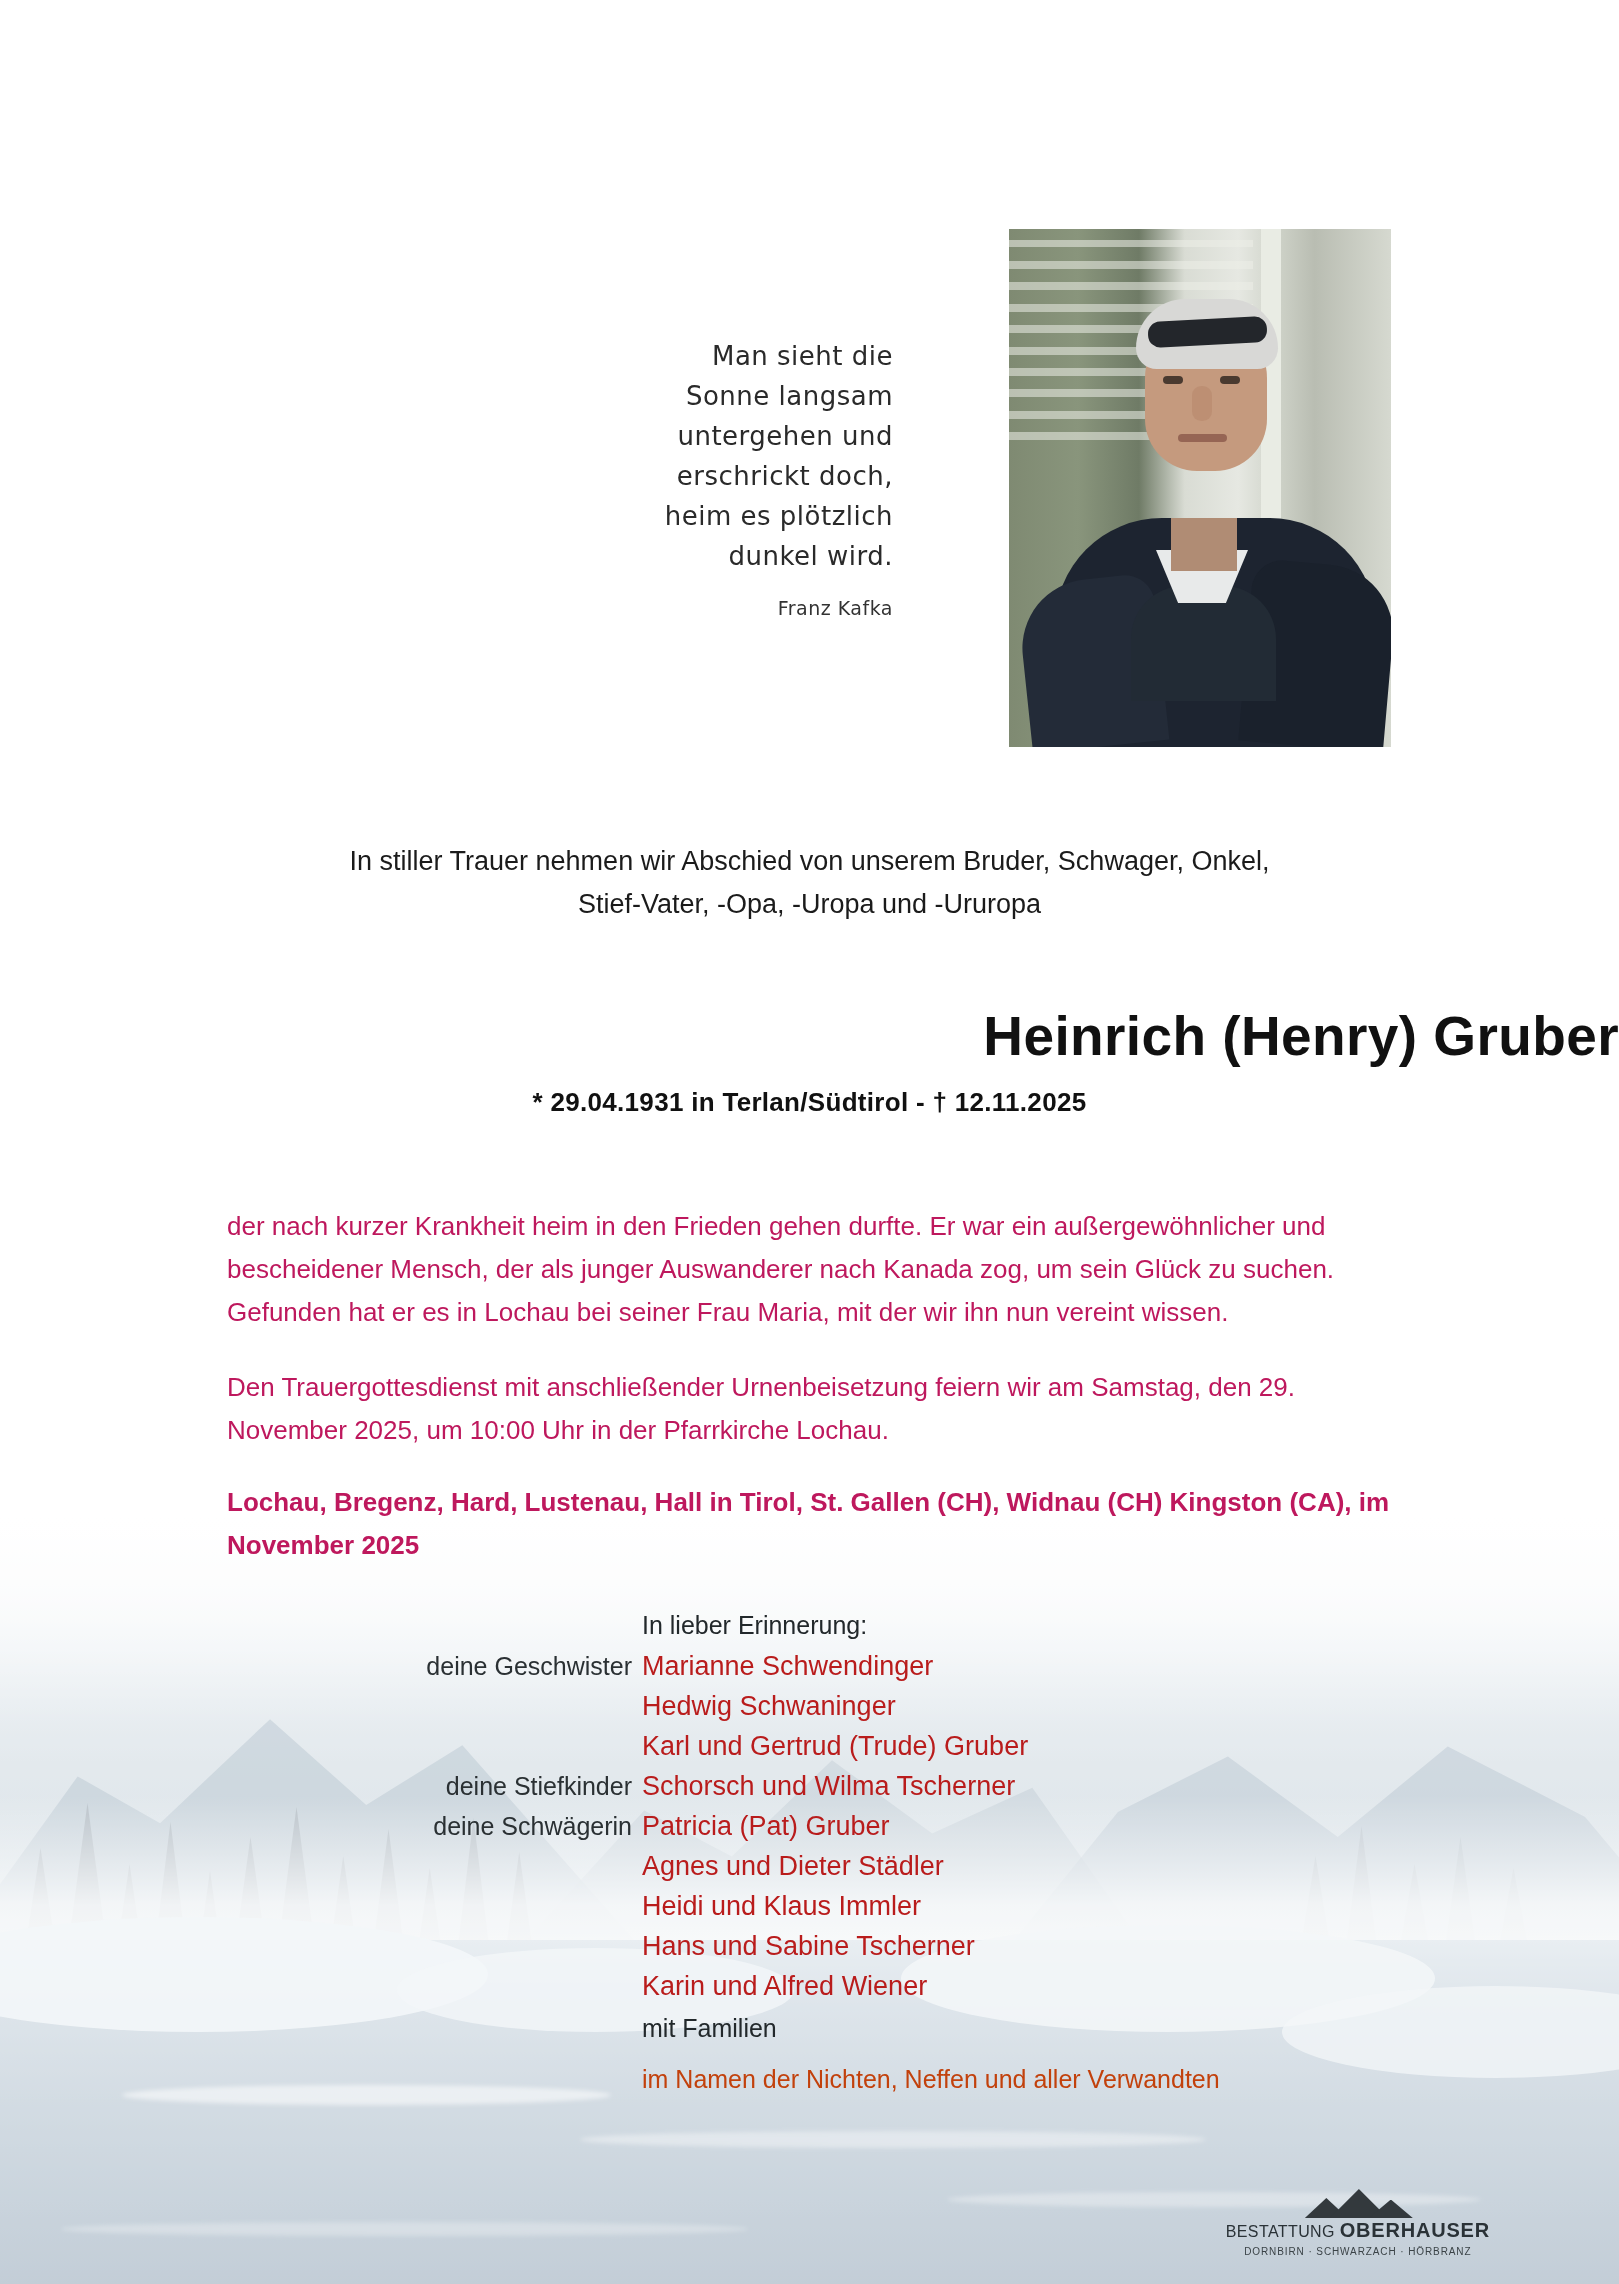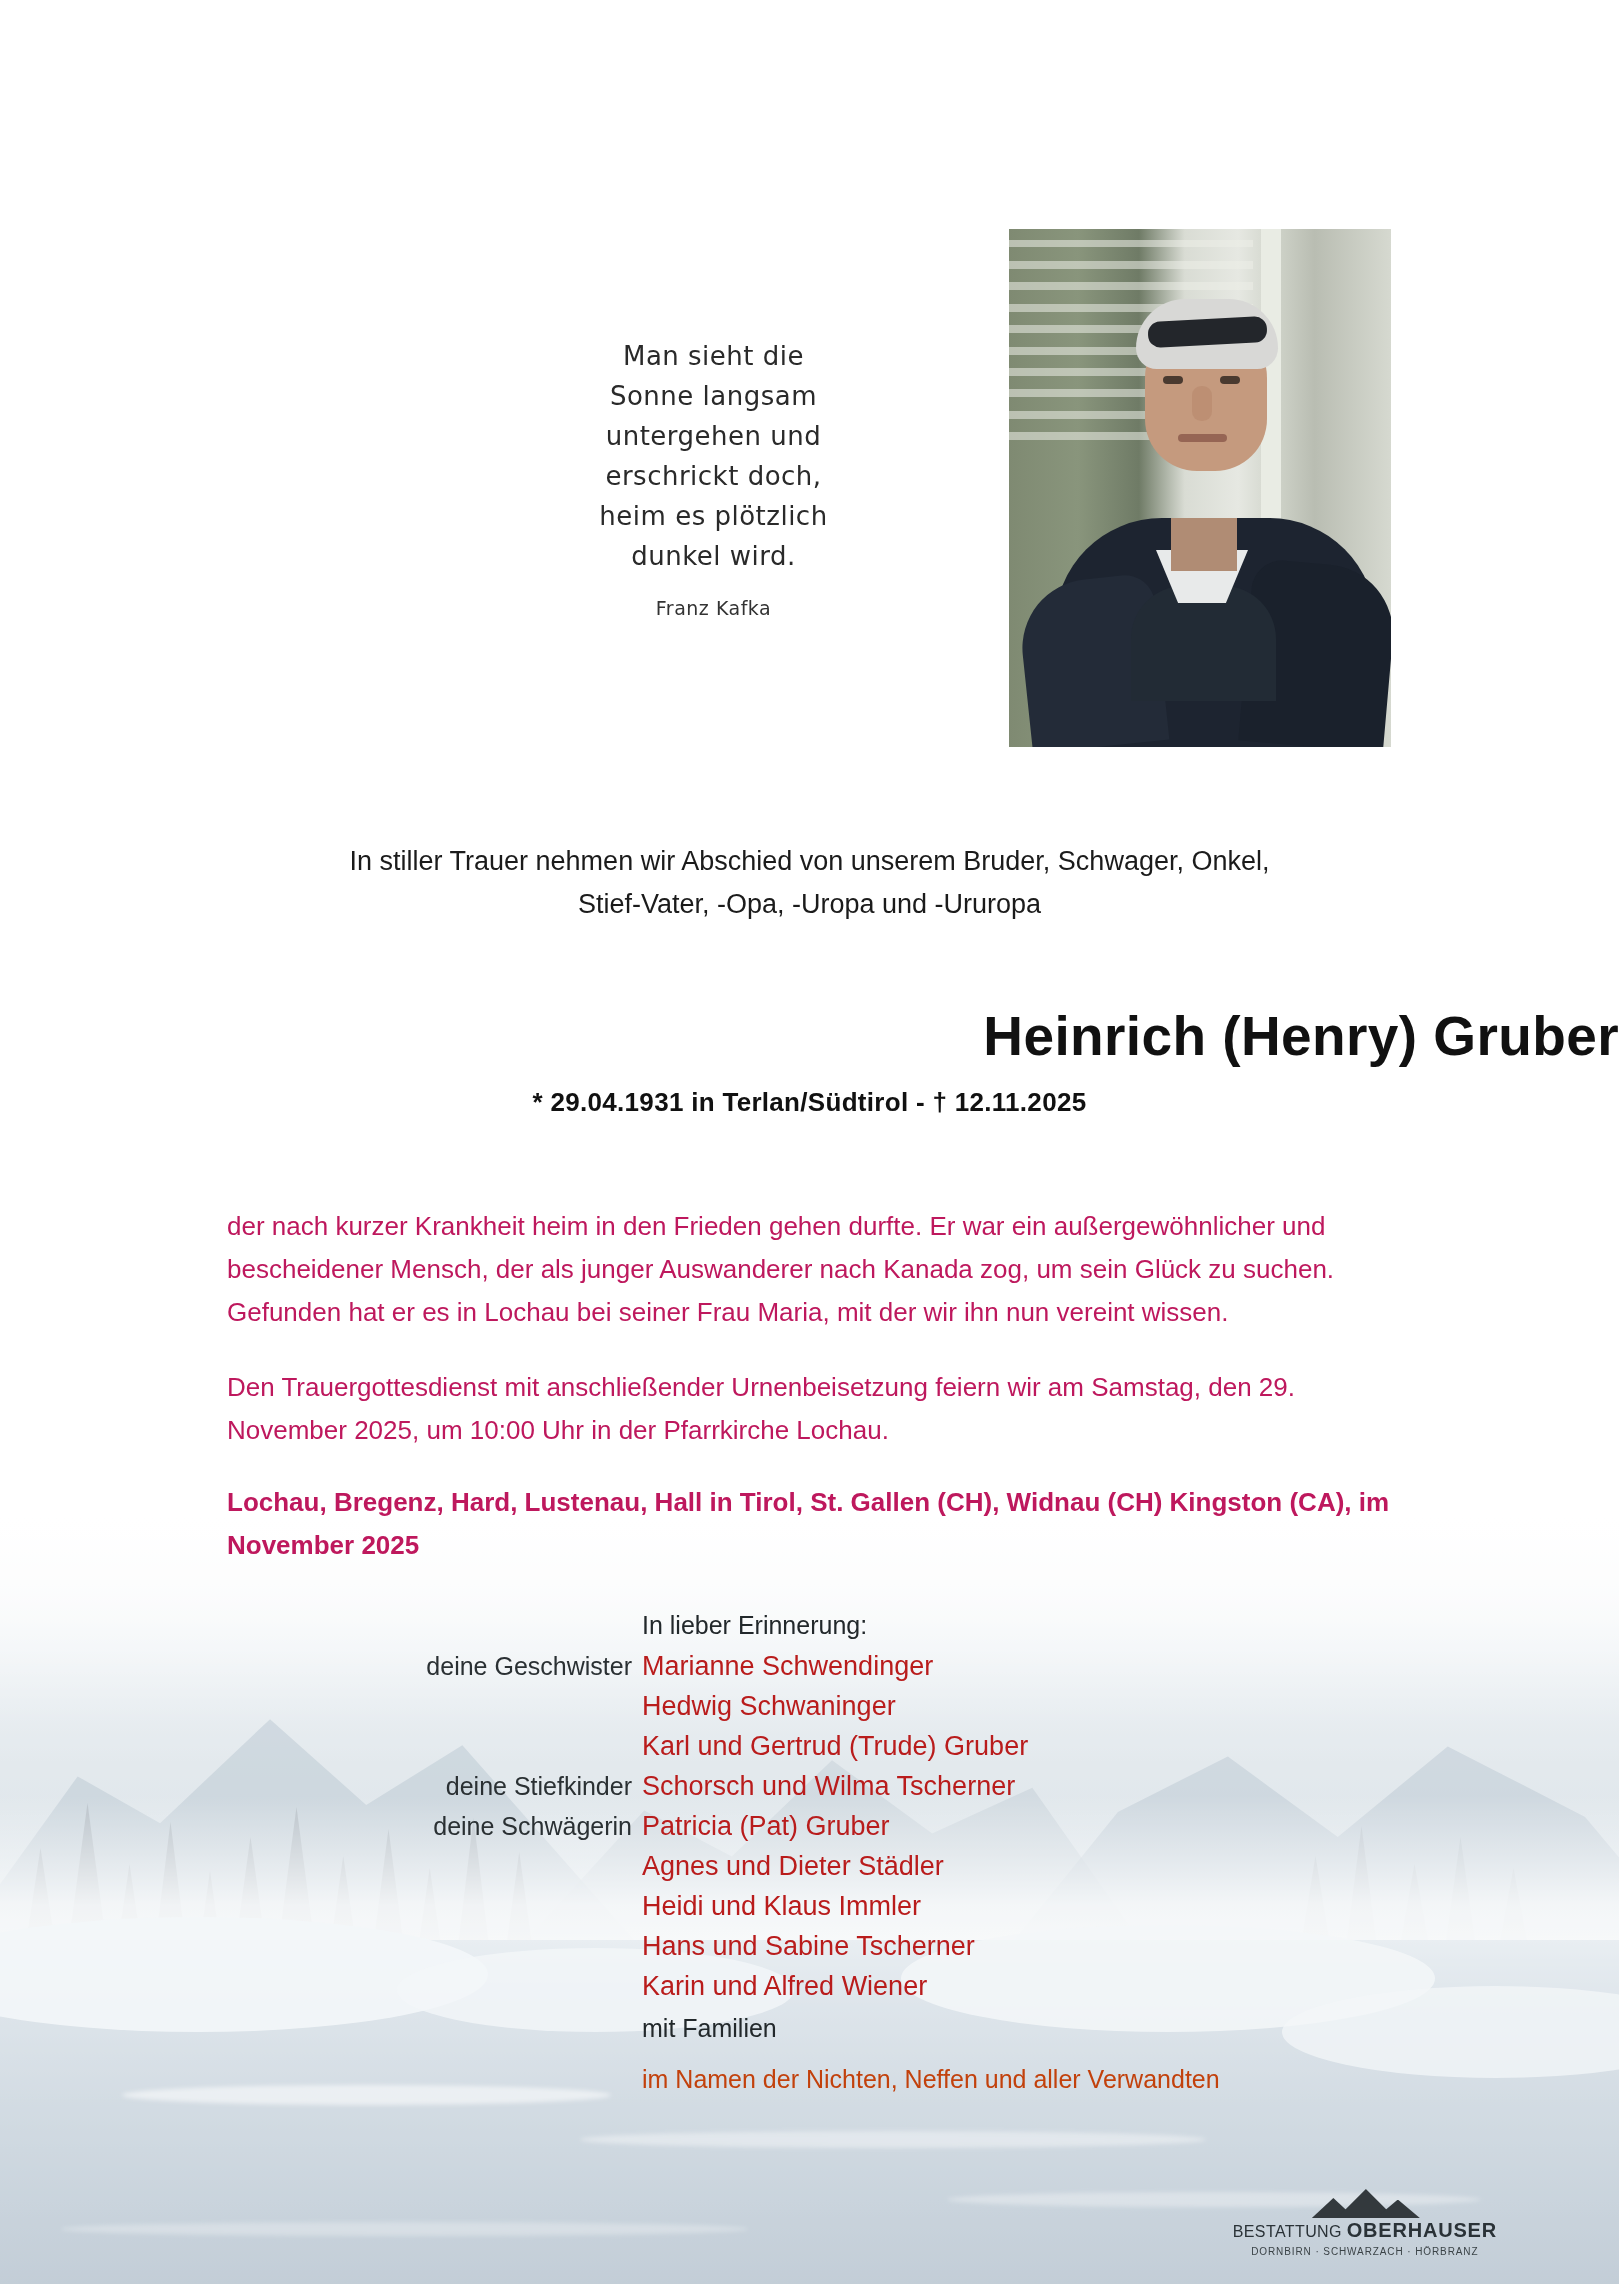--- a/index.html
+++ b/index.html
@@ -126,21 +126,21 @@
     position: absolute;
     inset: 0;
   }
 
   
   .quote-block {
     position: absolute;
     left: 534px;
     top: 336px;
     width: 359px;
-    text-align: center;
+    text-align: right;
     font-family: "DejaVu Sans", sans-serif;
     color: #2a2a2a;
   }
   .quote-line {
     font-size: 26px;
     line-height: 40px;
     letter-spacing: 0.5px;
   }
   .quote-author {
     margin-top: 21.4px;
@@ -387,21 +387,21 @@
   .mem-foot2 {
     margin-left: 415px;
     margin-top: 11px;
     color: #c2410c;
     font-size: 25px;
   }
 
   
   .logo {
     position: absolute;
-    right: 122px;
+    right: 129px;
     bottom: 27.5px;
     text-align: center;
     color: #2a3237;
   }
   .logo-mark {
     width: 252px;
     height: 30.5px;
     position: relative;
     margin: 0 auto 1.5px auto;
   }

